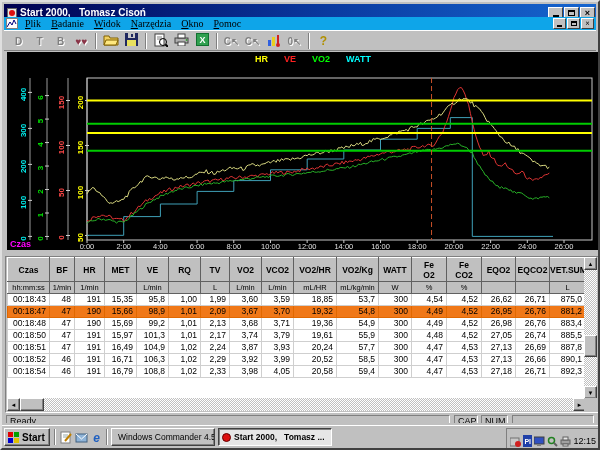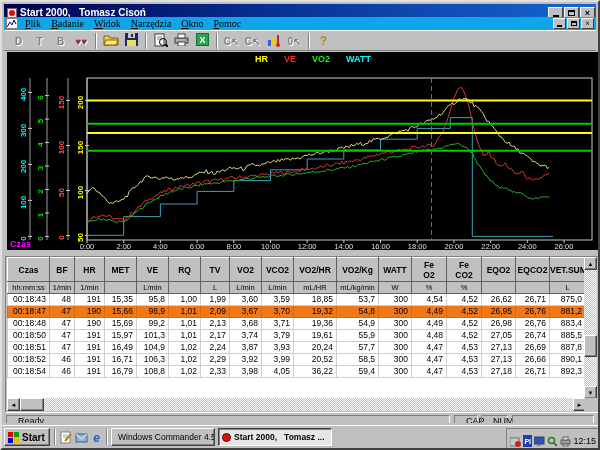--- a/index.html
+++ b/index.html
@@ -68,21 +68,21 @@
   .corner{position:absolute;right:1px;bottom:1px;width:13px;height:13px;background:#c0c0c0;}
   .sbtn{position:absolute;width:13px;height:13px;background:#c0c0c0;border:1px solid;
     border-color:#fff #404040 #404040 #fff;box-shadow:inset -1px -1px 0 #808080;
     display:flex;align-items:center;justify-content:center;font-size:6px;color:#000;line-height:6px;}
   .sthumb{position:absolute;background:#c0c0c0;border:1px solid;border-color:#fff #404040 #404040 #fff;
     box-shadow:inset -1px -1px 0 #808080;}
   
   .statusbar{position:absolute;left:2px;top:411px;right:2px;height:16px;background:#c0c0c0;
     font-size:9px;display:block;}
   .spanel{position:absolute;top:2px;height:12px;border:1px solid;border-color:#808080 #fff #fff #808080;
-    padding:0 11px;line-height:11px;color:#000;}
+    padding:0 3px;line-height:11px;color:#000;}
   
   .taskbar{position:absolute;left:0;bottom:0;width:600px;height:23px;background:#c0c0c0;
     border-top:1px solid #fff;box-shadow:0 -2px 0 #c0c0c0;}
   .startbtn{position:absolute;left:2px;top:2px;width:46px;height:18px;background:#c0c0c0;
     border:1px solid;border-color:#fff #404040 #404040 #fff;box-shadow:inset -1px -1px 0 #808080;
     display:flex;align-items:center;gap:3px;padding-left:3px;font-size:10px;font-weight:bold;text-align:right;}
   .flag{display:grid;grid-template-columns:5px 5px;grid-template-rows:5px 5px;gap:1px;}
   .flag i{display:block;}
   .qsep{position:absolute;top:3px;width:2px;height:16px;border-left:1px solid #808080;border-right:1px solid #fff;}
   .qlicon{position:absolute;top:4px;width:15px;height:15px;display:flex;align-items:center;justify-content:center;font-size:10px;}
@@ -491,21 +491,21 @@
               <tr>
                 <td>00:18:54</td>
                 <td>46</td>
                 <td>191</td>
                 <td>16,79</td>
                 <td>108,8</td>
                 <td>1,02</td>
                 <td>2,33</td>
                 <td>3,98</td>
                 <td>4,05</td>
-                <td>36,22</td>
+                <td>20,58</td>
                 <td>59,4</td>
                 <td>300</td>
                 <td>4,47</td>
                 <td>4,53</td>
                 <td>27,18</td>
                 <td>26,71</td>
                 <td>892,3</td>
               </tr>
             </tbody>
           </table>

